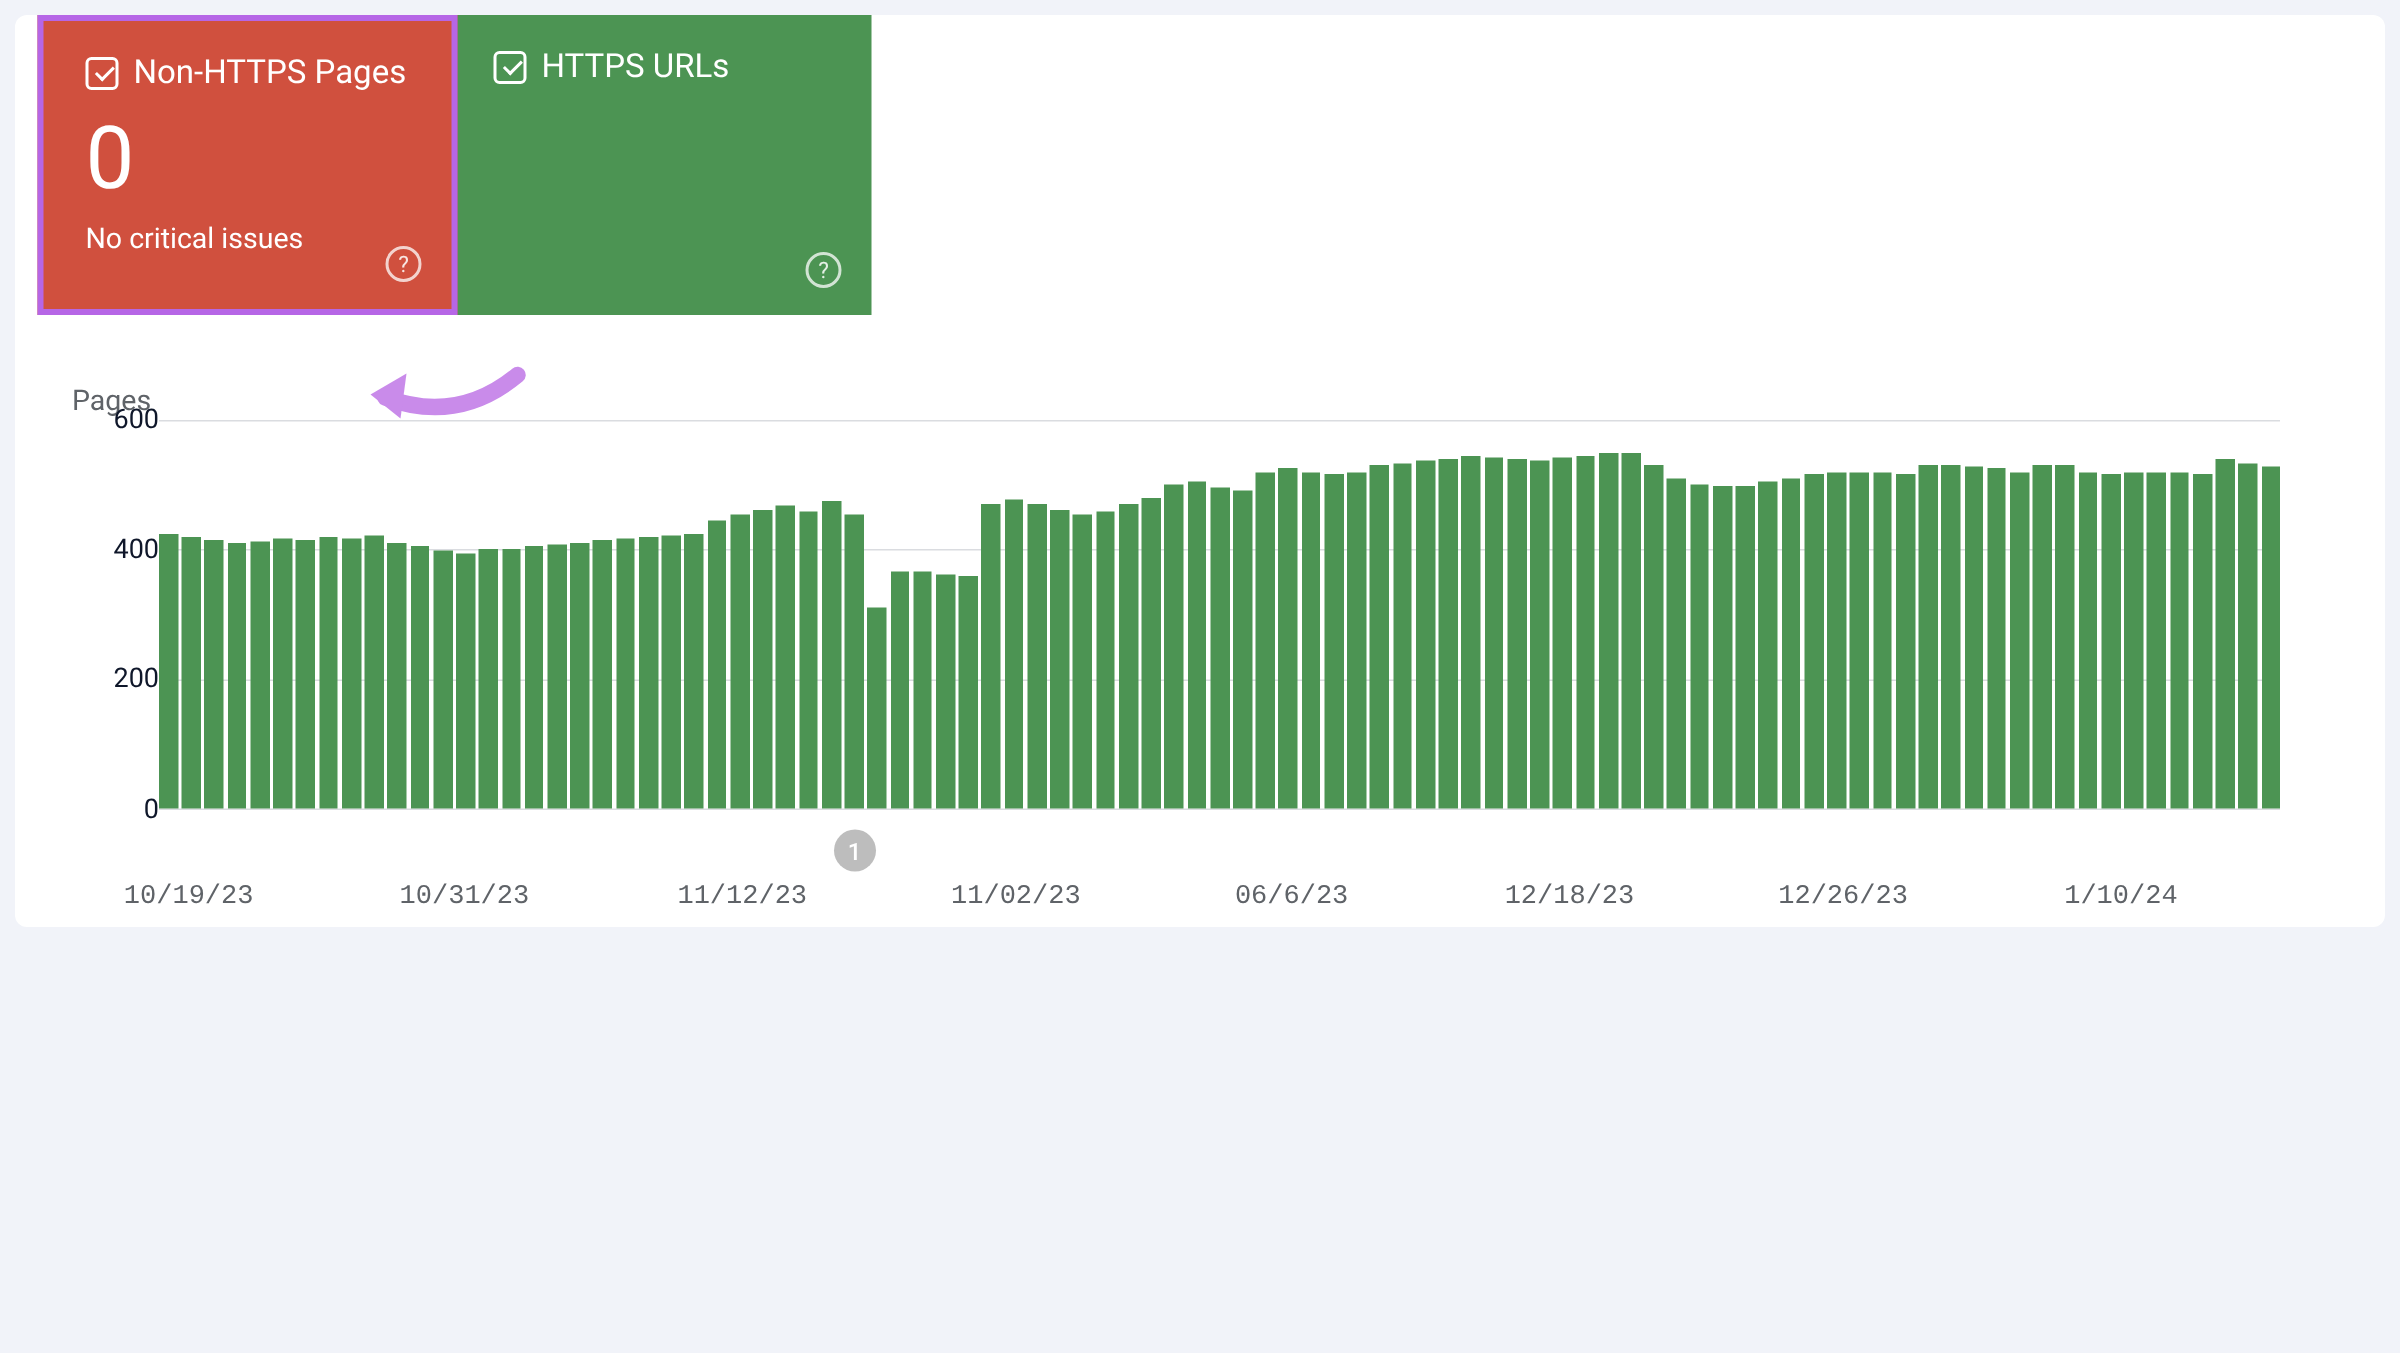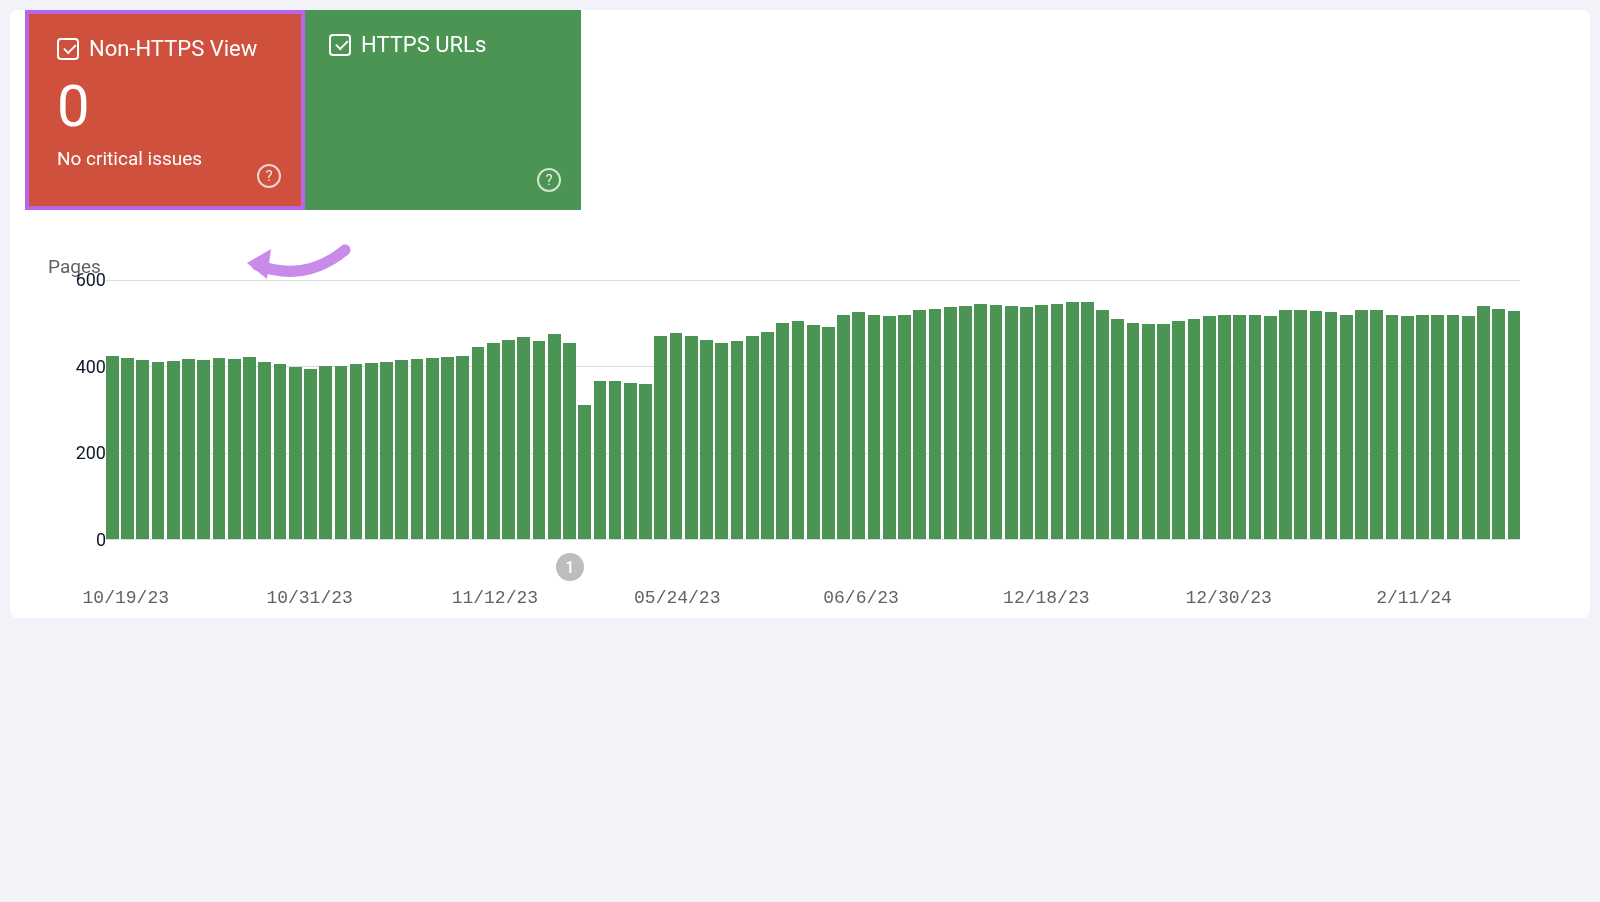--- a/index.html
+++ b/index.html
@@ -221,21 +221,21 @@
 </style>
 </head>
 <body>
 
 <div class="panel">
 
   <div class="cards">
     <div class="card red">
       <div class="card-head">
         <span class="checkbox-icon"></span>
-        <span>Non-HTTPS View</span>
+        <span>Non-HTTPS Pages</span>
       </div>
       <div class="card-value">0</div>
       <div class="card-sub">No critical issues</div>
       <span class="help-icon">?</span>
     </div>
     <div class="card green">
       <div class="card-head">
         <span class="checkbox-icon"></span>
         <span>HTTPS URLs</span>
       </div>
@@ -356,22 +356,22 @@
             <div class="bar" style="height: 88.6667%;"></div>
             <div class="bar" style="height: 88%;"></div>
           </div>
         <div class="marker-dot" id="marker" style="left: calc(32.7957% - 14px); bottom: -42px;">1</div>
       </div>
     </div>
     <div class="x-axis" id="x-axis">
         <span class="x-tick" style="left: 1.4%;">10/19/23</span>
         <span class="x-tick" style="left: 14.4%;">10/31/23</span>
         <span class="x-tick" style="left: 27.5%;">11/12/23</span>
-        <span class="x-tick" style="left: 40.4%;">05/24/23</span>
+        <span class="x-tick" style="left: 40.4%;">11/02/23</span>
         <span class="x-tick" style="left: 53.4%;">06/6/23</span>
         <span class="x-tick" style="left: 66.5%;">12/18/23</span>
-        <span class="x-tick" style="left: 79.4%;">12/30/23</span>
-        <span class="x-tick" style="left: 92.5%;">2/11/24</span>
+        <span class="x-tick" style="left: 79.4%;">12/26/23</span>
+        <span class="x-tick" style="left: 92.5%;">1/10/24</span>
       </div>
   </div>
 
 
 </div>
 
 </body></html>

